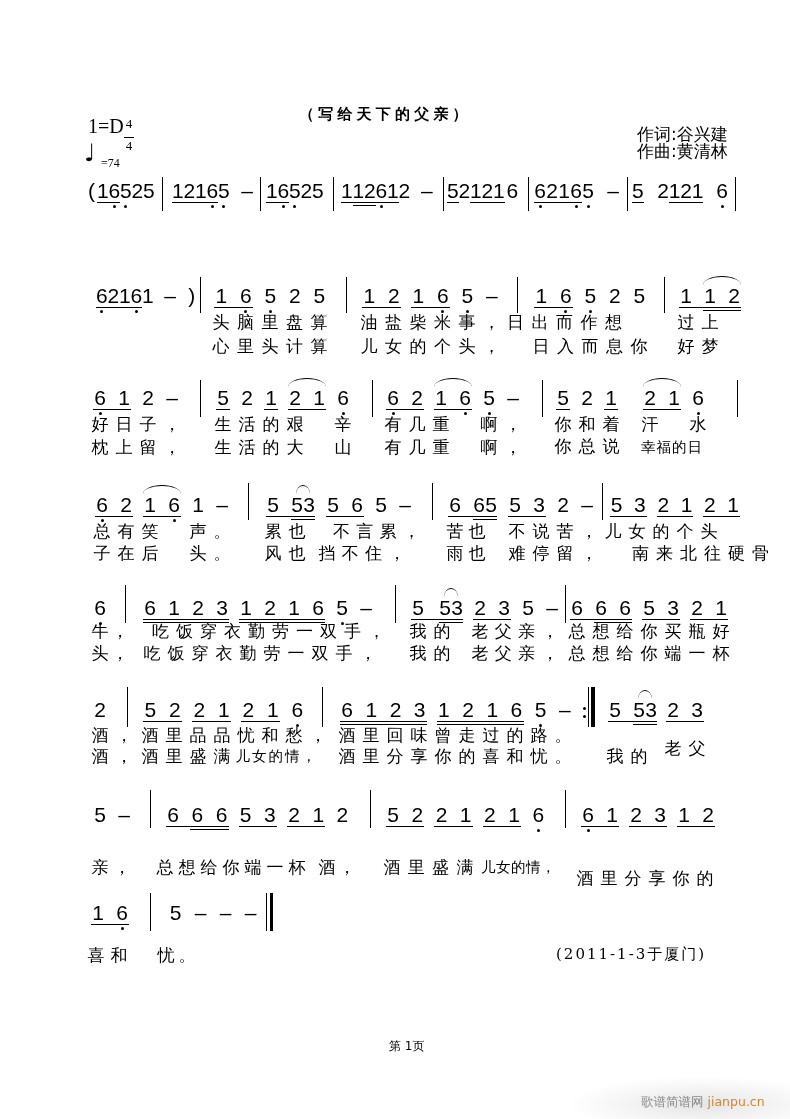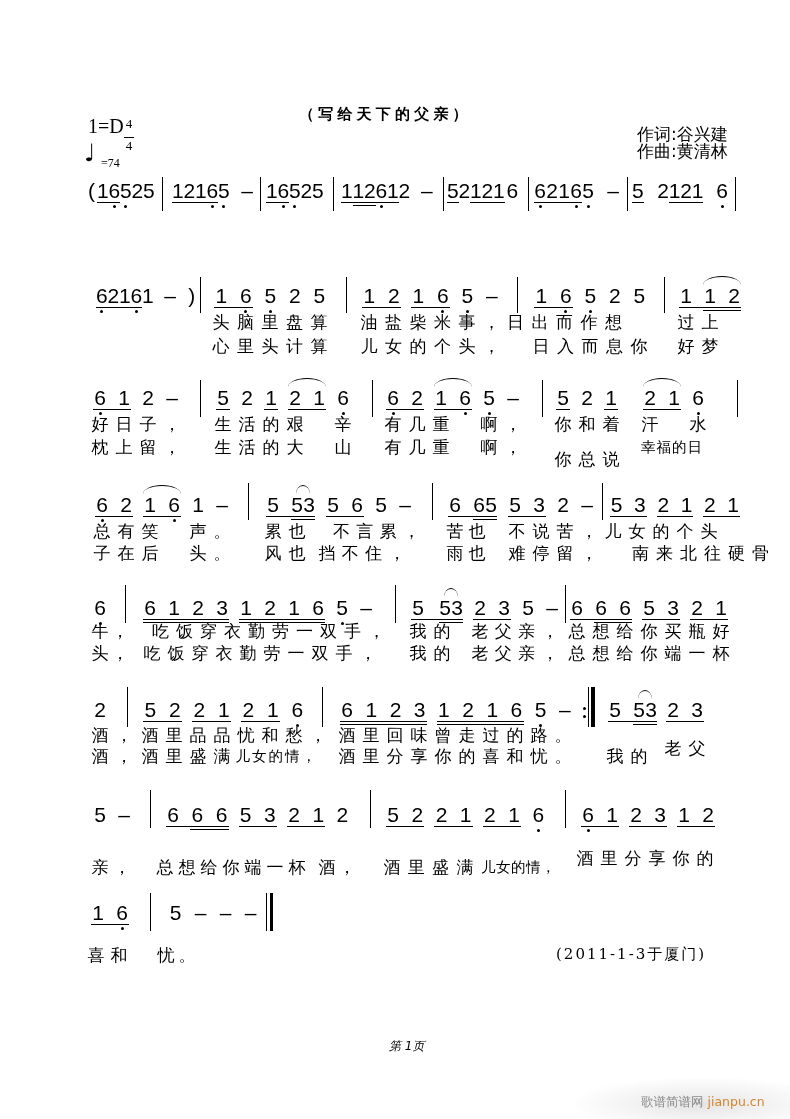--- a/index.html
+++ b/index.html
@@ -23,21 +23,21 @@
 .g,.g2{display:flex;flex:none;position:relative;align-items:flex-start;}
 .g::after{content:"";position:absolute;left:var(--l,var(--in));right:var(--r,var(--in));top:22px;height:1.4px;background:#000;}
 .g2::after{content:"";position:absolute;left:var(--l,var(--in));right:var(--r,var(--in));top:25px;height:1.4px;background:#000;}
 .sl::before{content:"";position:absolute;left:5px;right:5px;top:-9px;height:8px;border-top:1.2px solid #000;border-radius:50% 50% 0 0 / 100% 100% 0 0;}
 .bl{position:absolute;width:1.3px;background:#000;}
 .bl.thick{width:3.5px;}
 .rdot{position:absolute;width:3px;height:3px;border-radius:50%;background:#000;}
 .ly{position:absolute;font-family:"DejaVu Serif",serif;font-size:17px;line-height:17px;letter-spacing:var(--ls);white-space:nowrap;}
 .ly.sm{font-size:14.5px;letter-spacing:1px;}
 .date{position:absolute;left:556px;top:946px;font-family:"DejaVu Serif",serif;font-size:15px;line-height:17px;letter-spacing:2px;white-space:nowrap;}
-.pageno{position:absolute;left:389px;top:1039px;font-family:"DejaVu Sans",sans-serif;font-size:12px;line-height:14px;white-space:nowrap;font-style:italic;}
+.pageno{position:absolute;left:389px;top:1039px;font-family:"DejaVu Sans",sans-serif;font-size:12px;line-height:14px;white-space:nowrap;}
 .wm-bg{position:absolute;left:575px;top:1078px;width:230px;height:48px;background:radial-gradient(ellipse at 55% 55%,rgba(0,0,0,0.10) 0%,rgba(0,0,0,0.04) 45%,rgba(255,255,255,0) 75%);}
 .wm{position:absolute;left:641px;top:1095px;font-family:"DejaVu Sans",sans-serif;font-size:12.5px;line-height:14px;white-space:nowrap;color:#8a8a8a;}
 .wm .dom{color:#d4862e;margin-left:4px;}
 </style>
 </head>
 <body>
 
 <div id="page">
 
   <div class="subtitle">（写给天下的父亲）</div>
@@ -264,21 +264,21 @@
       <span class="ly" style="left:91.5px;top:28.5px">好日子，</span>
       <span class="ly" style="left:214.5px;top:28.5px">生活的艰　辛</span>
       <span class="ly" style="left:384.5px;top:28.5px">有几重　啊，</span>
       <span class="ly" style="left:554.5px;top:28.5px">你和着</span>
       <span class="ly" style="left:641.5px;top:28.5px">汗　水</span>
     </div>
     <div>
       <span class="ly" style="left:91.5px;top:51.5px">枕上留，</span>
       <span class="ly" style="left:214.5px;top:51.5px">生活的大　山</span>
       <span class="ly" style="left:384.5px;top:51.5px">有几重　啊，</span>
-      <span class="ly" style="left:554.5px;top:64px">你总说</span>
+      <span class="ly" style="left:554.5px;top:51px">你总说</span>
       <span class="ly sm" style="left:641px;top:52px">幸福的日</span>
     </div>
   </div>
 
   <div class="row" style="top:494px;--w:24px;--ls:7px">
     <div class="m" style="left:90px">
       <span class="g">
           <span class="n lo">6</span>
           <span class="n">2</span>
         </span>
@@ -558,21 +558,21 @@
     </div>
     <div class="bl" style="left:150px;top:-14px;height:38px"></div>
     <div class="bl" style="left:370px;top:-14px;height:38px"></div>
     <div class="bl" style="left:565px;top:-14px;height:38px"></div>
     <div>
       <span class="ly" style="left:91.5px;top:54.5px;--ls:5px">亲，</span>
       <span class="ly" style="left:156.5px;top:54.5px;--ls:5px">总想给你端一杯</span>
       <span class="ly" style="left:318.5px;top:54.5px;--ls:3px">酒，</span>
       <span class="ly" style="left:383.5px;top:54.5px;--ls:7.3px">酒里盛满</span>
       <span class="ly sm" style="left:481px;top:55px;letter-spacing:0.5px">儿女的情，</span>
-      <span class="ly" style="left:576.5px;top:46px">酒里分享你的</span>
+      <span class="ly" style="left:576.5px;top:66px">酒里分享你的</span>
     </div>
   </div>
 
   <div class="row" style="top:902px;--w:24px">
     <div class="m" style="left:86px">
       <span class="g">
           <span class="n">1</span>
           <span class="n lo">6</span>
         </span>
     </div>

